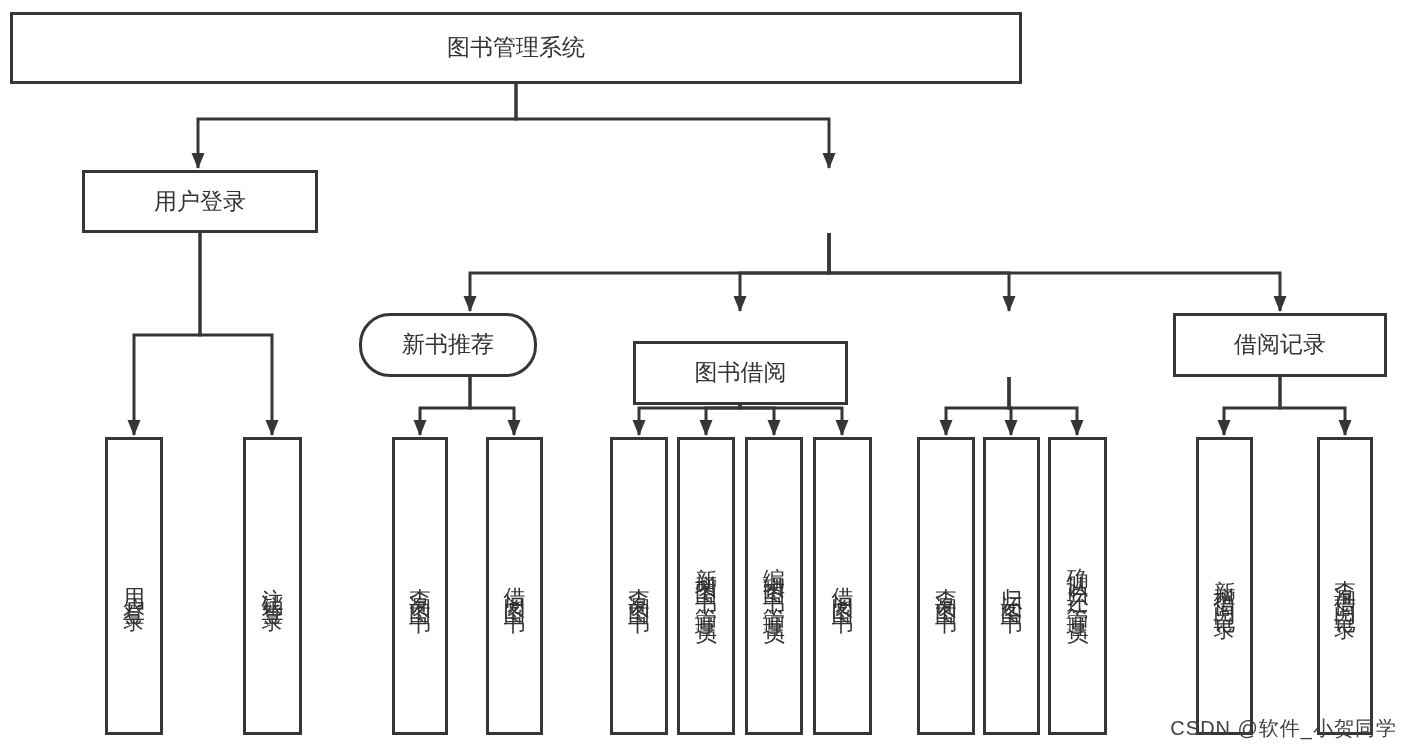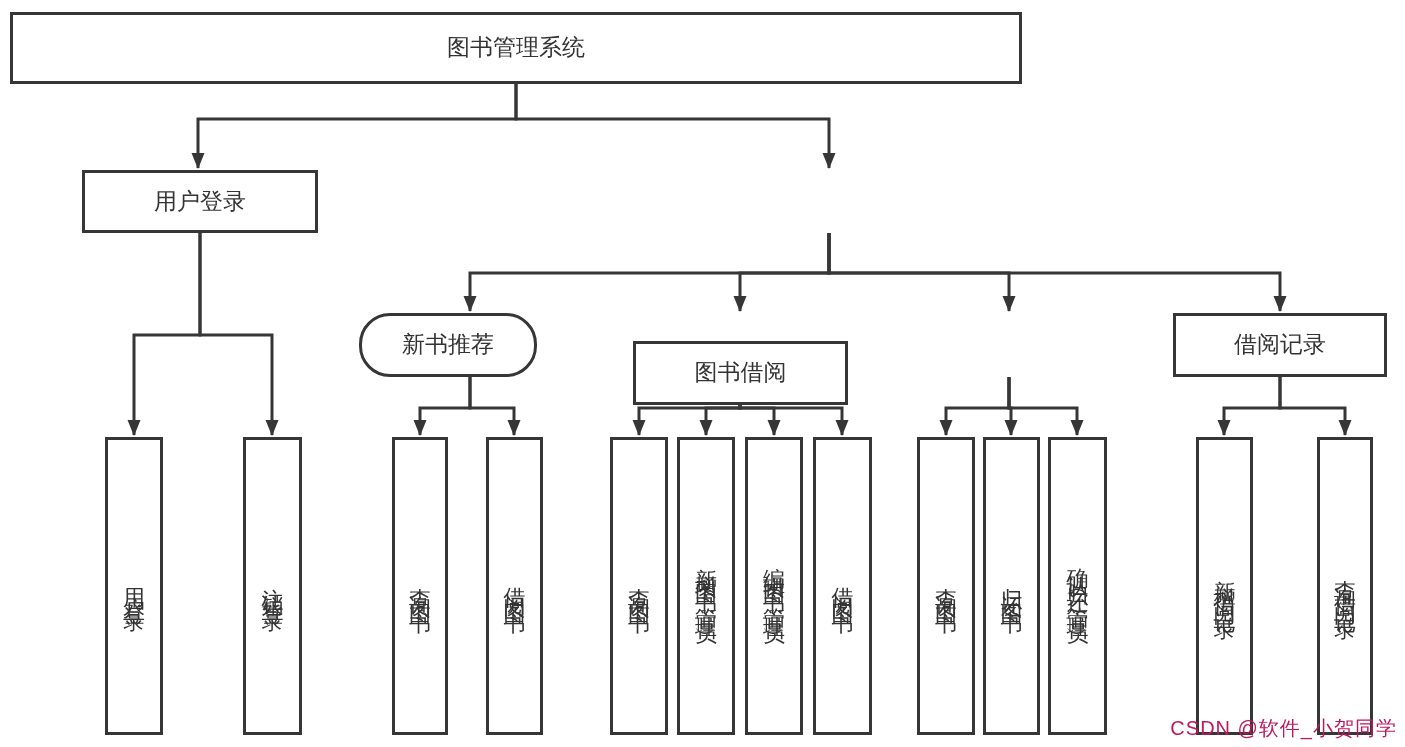--- a/index.html
+++ b/index.html
@@ -30,21 +30,21 @@
     font-size:22px;
     letter-spacing:8px;
     line-height:1;
     white-space:normal;
   }
   .watermark{
     position:absolute;
     right:8px;
     bottom:5px;
     font-size:20px;
-    color:#be185d;
+    color:#404040;
     letter-spacing:1px;
   }
 </style>
 </head>
 <body>
 
 <div id="canvas">
 
   <svg id="edges" width="1405" height="747" viewBox="0 0 1405 747">
     <defs>

